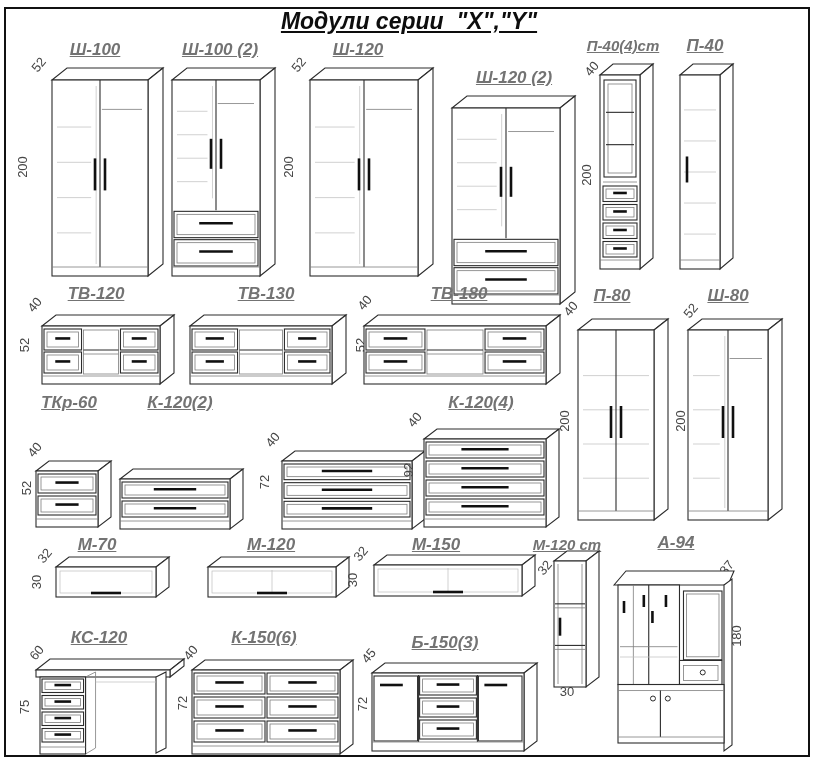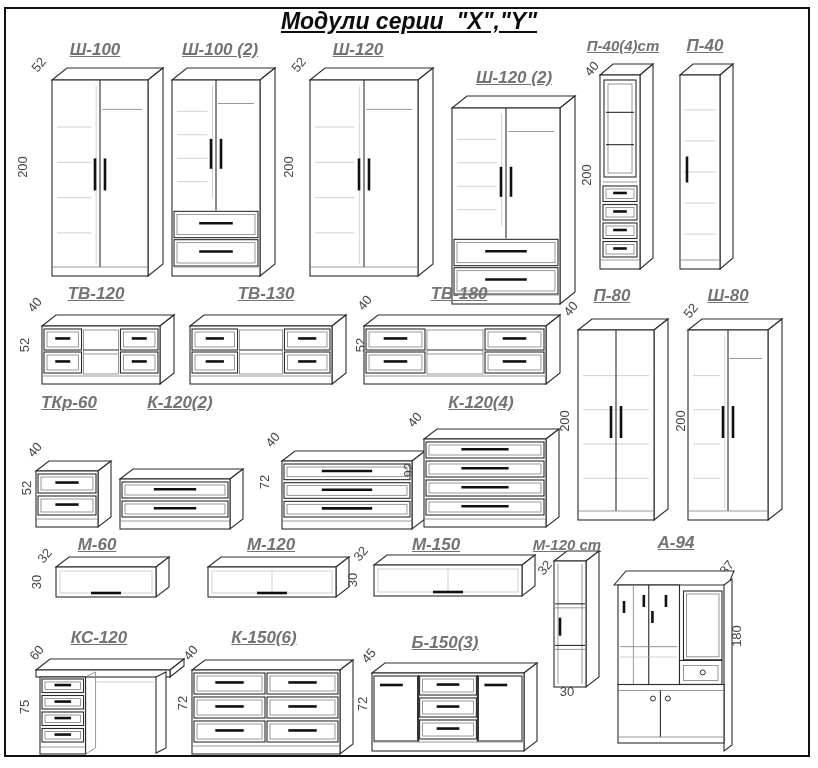--- a/index.html
+++ b/index.html
@@ -350,21 +350,21 @@
         <rect x="29" y="68" width="112" height="10" class="ln2"></rect>
         <line x1="61.4" y1="72.2" x2="108.6" y2="72.2" class="handle"></line>
         <rect x="26" y="84" width="118" height="16" class="ln fw"></rect>
         <rect x="29" y="87" width="112" height="10" class="ln2"></rect>
         <line x1="61.4" y1="91.2" x2="108.6" y2="91.2" class="handle"></line>
         <line x1="24" y1="104" x2="146" y2="104" class="ln2"></line>
       </svg>
   </div>
 
   <div class="module" style="left:26px;top:535px;width:142px;height:72px;">
-    <span class="mlabel">М-60</span>
+    <span class="mlabel">М-70</span>
     <div class="dim diag" style="left:2px;top:14px;">32</div>
     <div class="dim vert" style="left:-6px;top:40px;">30</div>
     <svg width="142" height="52" style="top:20px;">
         <polygon points="30,12 43,2 143,2 130,12" class="ln fw"></polygon>
         <polygon points="130,12 143,2 143,32 130,42" class="ln fw"></polygon>
         <rect x="30" y="12" width="100" height="30" class="ln fw"></rect>
         <rect x="34" y="16" width="92" height="22" class="faint"></rect>
         <line x1="65" y1="38" x2="95" y2="38" class="handle"></line>
       </svg>
   </div>

